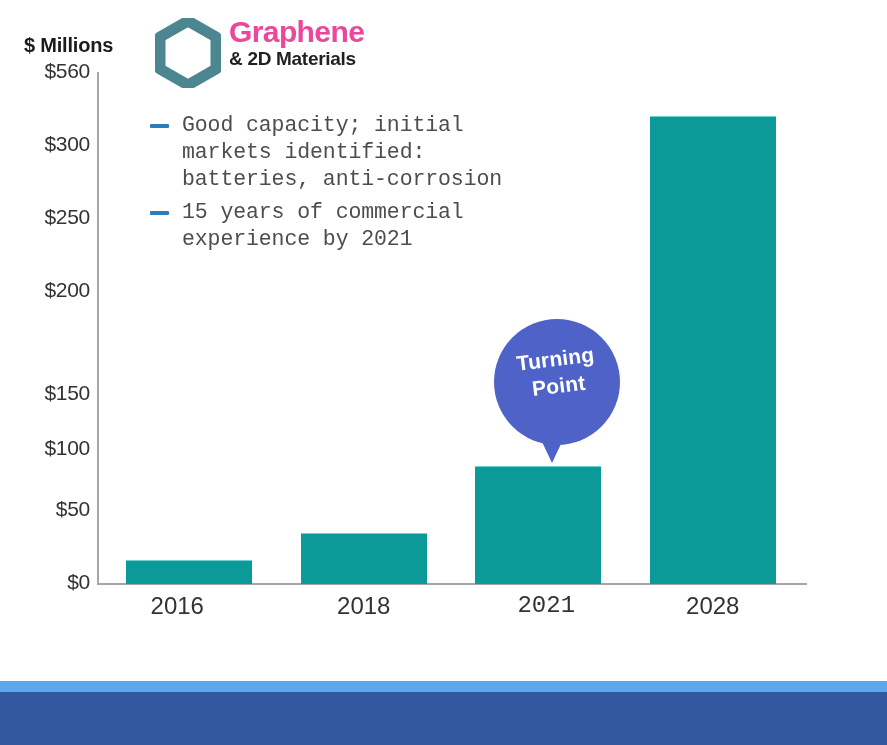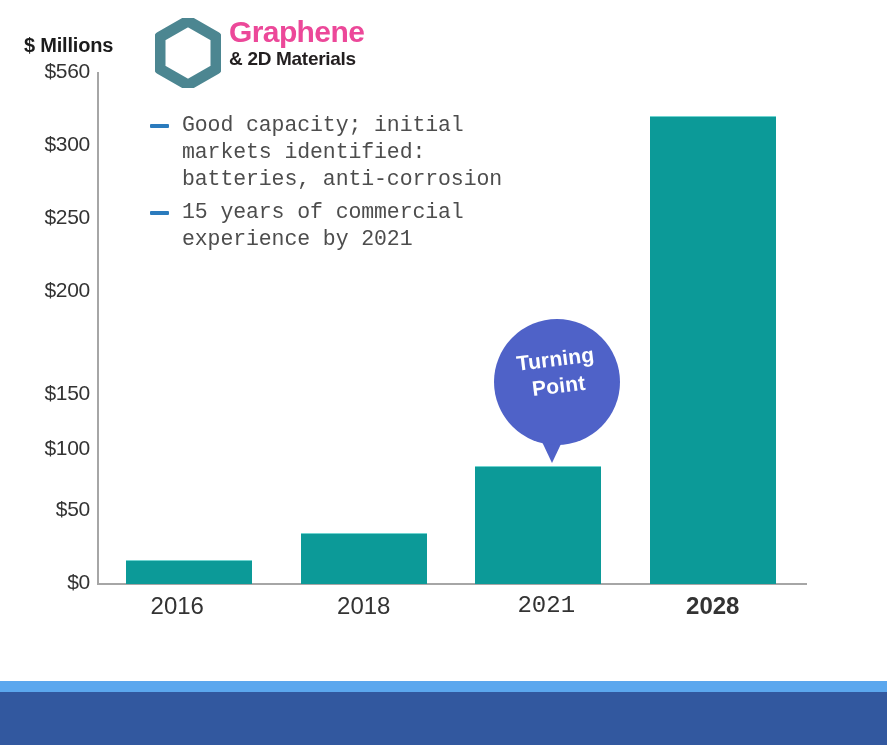--- a/index.html
+++ b/index.html
@@ -262,21 +262,21 @@
     <div id="bars">
         <div class="bar" style="left: 126.25px; width: 126px; top: 559.64px; height: 23.36px; background: rgb(12, 154, 152);"></div>
         <div class="bar" style="left: 300.75px; width: 126px; top: 533.36px; height: 49.64px; background: rgb(12, 154, 152);"></div>
         <div class="bar" style="left: 475.25px; width: 126px; top: 466.2px; height: 116.8px; background: rgb(12, 154, 152);"></div>
         <div class="bar" style="left: 649.75px; width: 126px; top: 115.8px; height: 467.2px; background: rgb(12, 154, 152);"></div>
       </div>
     <div id="xticks">
         <div class="xtick" style="left: 90px; width: 174.5px;">2016</div>
         <div class="xtick" style="left: 276.5px; width: 174.5px; text-align: center;">2018</div>
         <div class="xtick" style="left: 459px; width: 174.5px; font-family: Liberation Mono, monospace;">2021</div>
-        <div class="xtick" style="left: 625.5px; width: 174.5px; font-weight: bold;">2028</div>
+        <div class="xtick" style="left: 625.5px; width: 174.5px;">2028</div>
       </div>
   </div>
 
   <div class="callout">
     <div class="callout-tail"></div>
     <div class="callout-circle"></div>
     <div class="callout-text">
       <div>Turning</div>
       <div>Point</div>
     </div>

